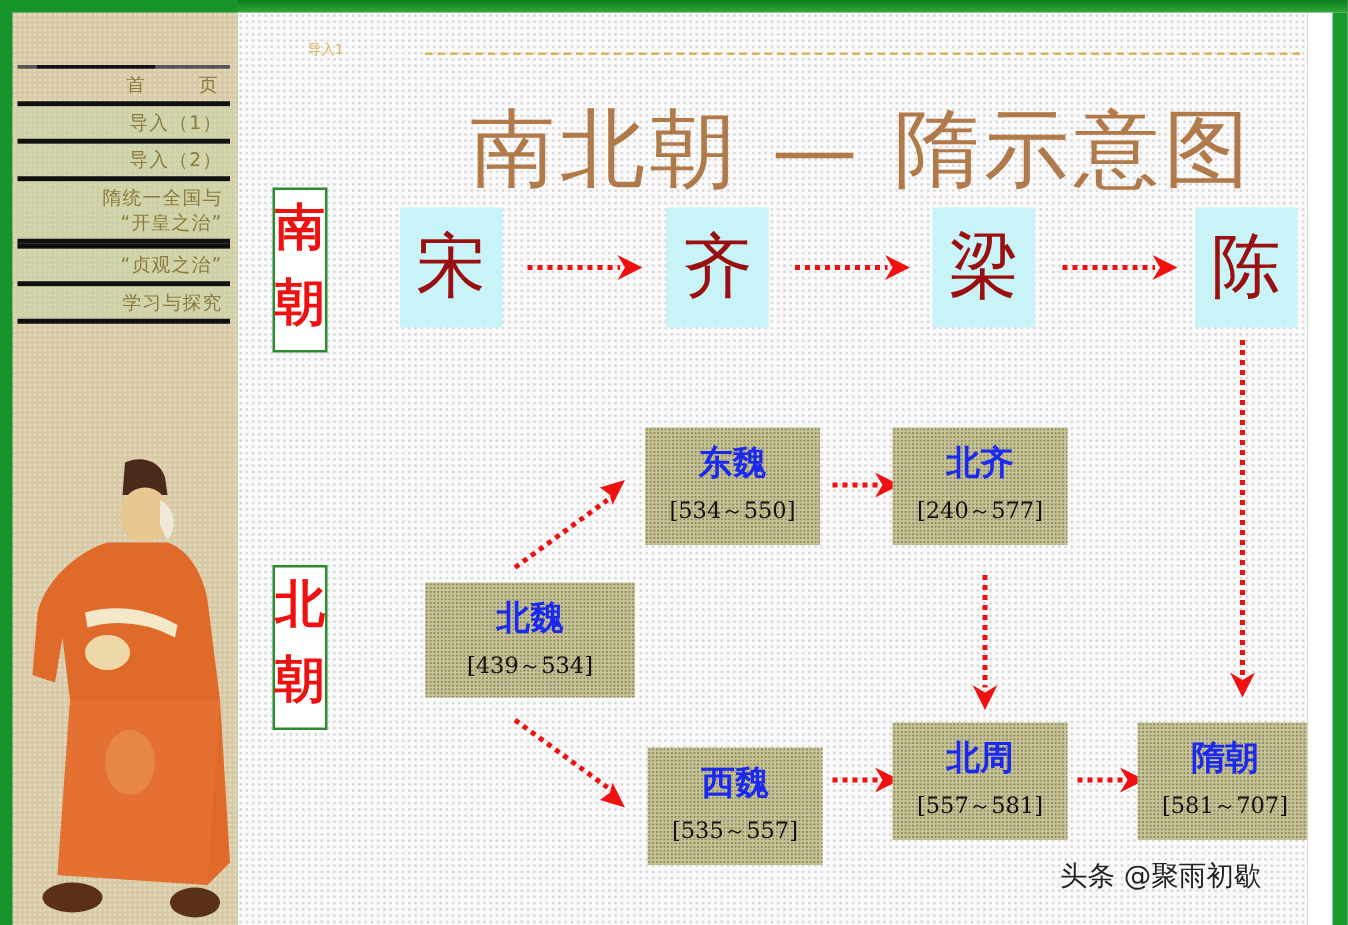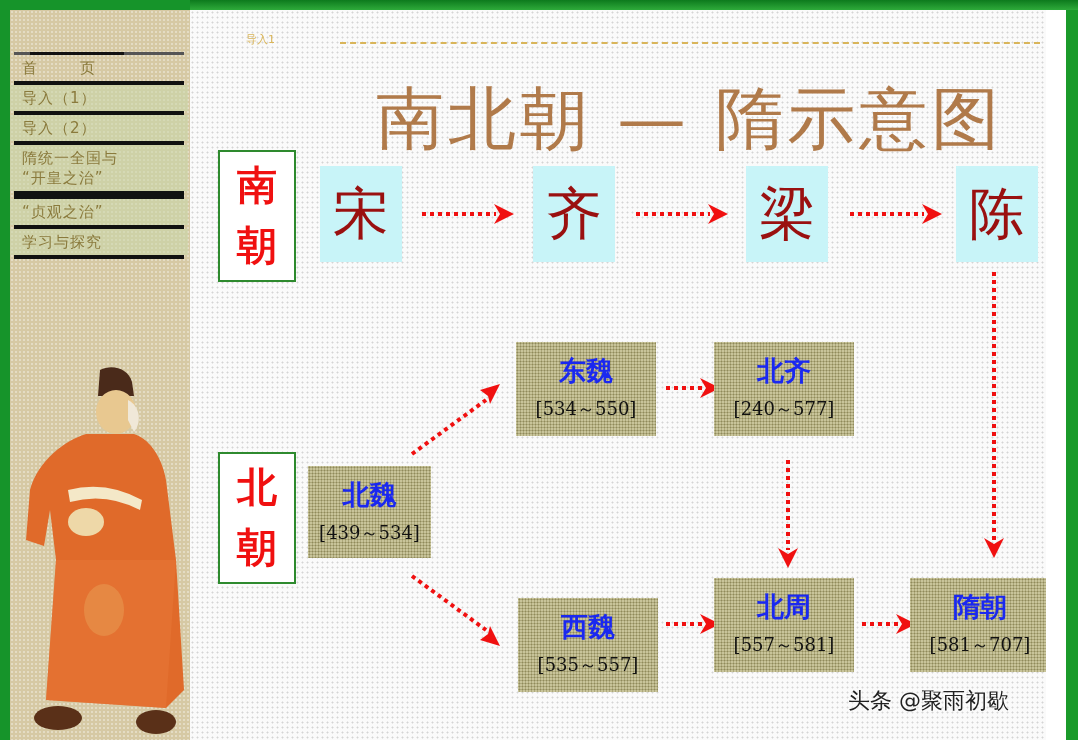--- a/index.html
+++ b/index.html
@@ -10,43 +10,43 @@
   .frame-top { position: absolute; left: 190px; top: 0; width: 888px; height: 10px; background: linear-gradient(#0d7a1d, #2eaa3a); }
 
   
   .sidebar { position: absolute; left: 10px; top: 10px; width: 180px; height: 730px;
     background-color: #d6c9a4;
     background-image: radial-gradient(rgba(255,255,255,0.35) 1px, transparent 1.2px);
     background-size: 4px 4px; }
   .nav { position: absolute; left: 0; top: 42px; width: 178px; }
   .nav-sep { height: 4px; background: #111; margin: 0 4px 0 4px; }
   .nav-sep.first { height: 3px; background: linear-gradient(90deg, #555 0 16px, #111 16px 110px, #555 110px); }
-  .nav-item { color: #8a7a3c; font-size: 15px; text-align: left; padding: 3px 10px 3px 12px; line-height: 20px;
+  .nav-item { color: #8a7a3c; font-size: 15px; text-align: right; padding: 3px 10px 3px 0; line-height: 20px;
     background: rgba(200,215,170,0.55); cursor: pointer; letter-spacing: 1px; }
   .nav-item.home { background: transparent; letter-spacing: 14px; padding-right: 0; }
   .nav-item .line { display: block; }
 
   .emperor { position: absolute; left: 6px; top: 350px; width: 172px; height: 380px; }
 
   
   .main { position: absolute; left: 190px; top: 10px; width: 856px; height: 730px;
     background-color: #fafafa;
     background-image: radial-gradient(#d4d4d4 0.9px, transparent 1.1px);
     background-size: 5px 5px; }
   .frame-right { position: absolute; left: 1046px; top: 10px; width: 32px; height: 730px; background: #fff; }
   .frame-right-bar { position: absolute; left: 1066px; top: 10px; width: 12px; height: 730px; background: #1a9a2a; }
 
   .crumb { position: absolute; left: 56px; top: 22px; font-size: 11px; color: #d9b55a; }
   .crumb-line { position: absolute; left: 150px; top: 32px; width: 700px; border-top: 2px dashed #d9b55a; }
 
   .title { position: absolute; left: 186px; top: 64px; font-family: "DejaVu Serif", "Liberation Serif", serif;
     font-size: 68px; color: #b07a4a; letter-spacing: 4px; white-space: nowrap; }
 
-  .dyn-label { position: absolute; width: 78px; height: 132px; border: 2px solid #2e8a2e; background: #fff;
-    color: #f01010; font-family: Liberation Serif, serif; font-size: 40px; font-weight: bold;
+  .dyn-label { position: absolute; width: 44px; height: 132px; border: 2px solid #2e8a2e; background: #fff;
+    color: #f01010; font-family: Liberation Mono, monospace; font-size: 40px; font-weight: bold;
     text-align: center; line-height: 60px; padding-top: 4px; }
 
   .south-box { position: absolute; width: 82px; height: 96px; background: #c8f4f8;
     color: #9a1010; font-family: "DejaVu Serif", "Liberation Serif", serif; font-size: 56px;
     text-align: center; line-height: 96px; }
 
   .north-box { position: absolute; width: 140px; height: 94px;
     background-color: #c8c49a;
     background-image: radial-gradient(#8f8a5a 0.8px, transparent 1.2px);
     background-size: 3px 3px; text-align: center; }
@@ -149,21 +149,21 @@
   </svg>
 
   <div class="dyn-label" style="left:28px; top:140px;">南朝</div>
   <div class="dyn-label" style="left:28px; top:442px;">北朝</div>
 
   <div class="south-box" style="left:130px; top:156px;">宋</div>
   <div class="south-box" style="left:343px; top:156px;">齐</div>
   <div class="south-box" style="left:556px; top:156px;">梁</div>
   <div class="south-box" style="left:766px; top:156px;">陈</div>
 
-  <div class="north-box" style="left:118px; top:456px; width:123px; height:92px;">
+  <div class="north-box" style="left:150px; top:456px; width:168px; height:92px;">
     <span class="north-name">北魏</span>
     <span class="north-years">[439～534]</span>
   </div>
   <div class="north-box" style="left:326px; top:332px;">
     <span class="north-name">东魏</span>
     <span class="north-years">[534～550]</span>
   </div>
   <div class="north-box" style="left:524px; top:332px;">
     <span class="north-name">北齐</span>
     <span class="north-years">[240～577]</span>

